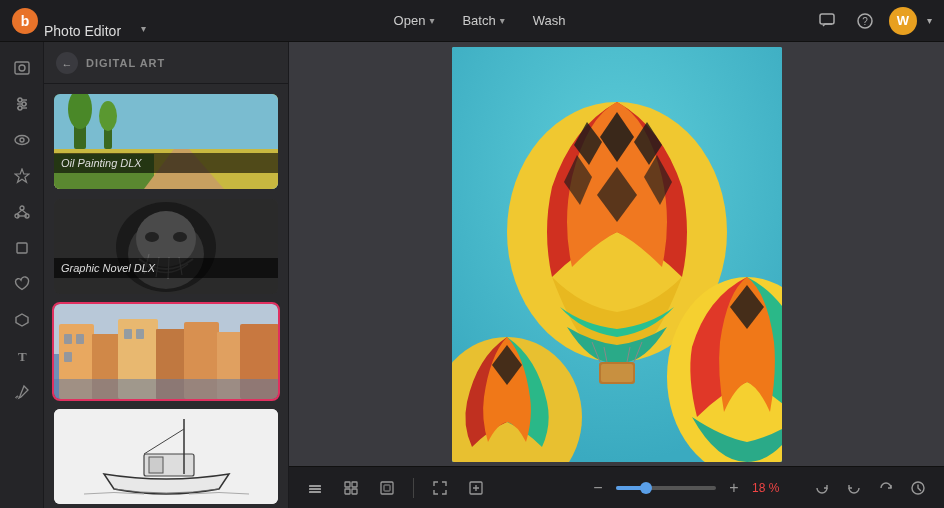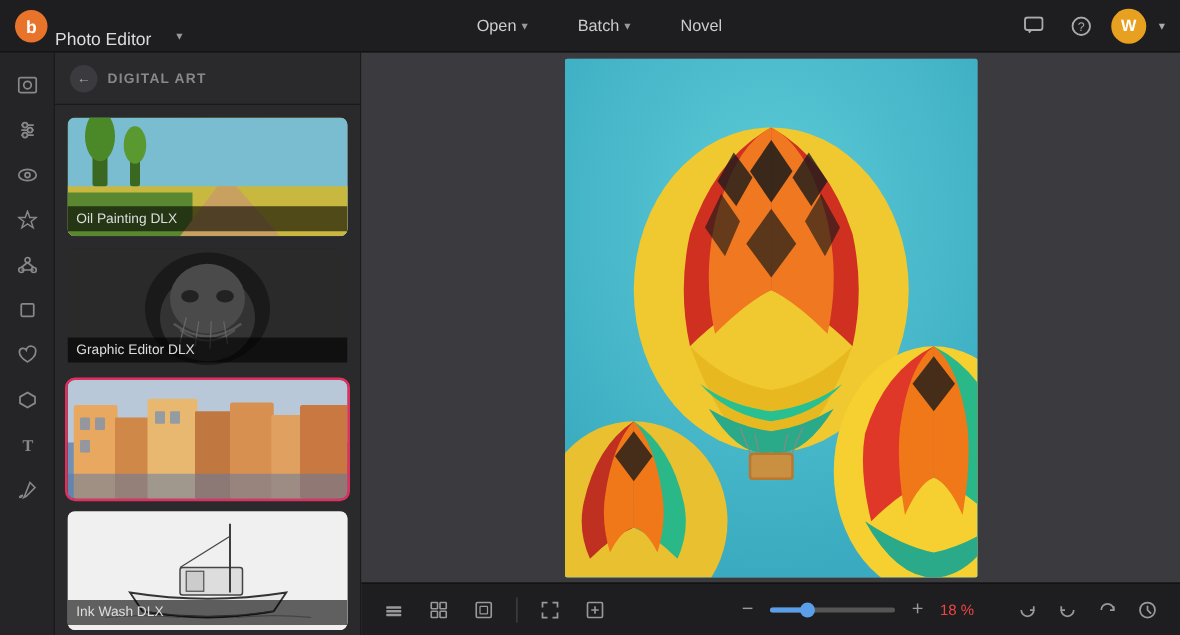--- a/index.html
+++ b/index.html
@@ -51,21 +51,21 @@
     }
     .chevron-down {
       font-size: 10px;
       color: #999;
     }
     .header-center {
       flex: 1;
       display: flex;
       align-items: center;
       justify-content: center;
-      gap: 24px;
+      gap: 12px;
     }
     .header-btn {
       background: none;
       border: none;
       color: #ccc;
       font-size: 13px;
       cursor: pointer;
       display: flex;
       align-items: center;
       gap: 4px;
@@ -195,27 +195,28 @@
       outline-offset: 0px;
     }
     .effect-thumb {
       width: 100%;
       height: 95px;
       display: block;
       border-radius: 4px;
     }
     .effect-label {
       position: absolute;
-      bottom: 4px;
+      bottom: 16px;
       left: 0;
       right: 0;
       background: rgba(0,0,0,0.6);
       color: #ddd;
       font-size: 11px;
       padding: 4px 7px;
+      font-style: italic;
     }
 
     
     .thumb-oil {
       background: linear-gradient(135deg, #4a7a2a 0%, #6aaa40 30%, #c8a820 60%, #e8d050 80%, #8bc0d0 100%);
       position: relative;
     }
 
     
     .thumb-graphic {
@@ -369,21 +370,21 @@
   <div class="header-center">
     <button class="header-btn">
       <span>Open</span>
       <span class="chevron-down">▾</span>
     </button>
     <button class="header-btn">
       <span>Batch</span>
       <span class="chevron-down">▾</span>
     </button>
     <button class="header-btn">
-      <span>Novel</span>
+      <span>Wash</span>
     </button>
   </div>
   <div class="header-right">
     <button class="header-icon-btn">
       <svg width="16" height="16" viewBox="0 0 16 16" fill="none">
         <rect x="1" y="1" width="14" height="10" rx="2" stroke="#aaa" stroke-width="1.5"></rect>
         <path d="M4 13l2-2h7" stroke="#aaa" stroke-width="1.5"></path>
       </svg>
     </button>
     <button class="header-icon-btn">
@@ -509,21 +510,21 @@
 
             <path d="M85 60 Q112 80 139 60" stroke="#555" stroke-width="2" fill="none"></path>
             <path d="M90 65 Q112 82 134 65" stroke="#555" stroke-width="1.5" fill="none"></path>
             <path d="M95 55 L90 75" stroke="#666" stroke-width="1"></path>
             <path d="M105 58 L102 78" stroke="#666" stroke-width="1"></path>
             <path d="M115 58 L114 80" stroke="#666" stroke-width="1"></path>
             <path d="M125 58 L128 76" stroke="#666" stroke-width="1"></path>
           </svg>
         </div>
         <div class="effect-label">
-          <span>Graphic Editor DLX</span>
+          <span>Graphic Novel DLX</span>
         </div>
       </div>
 
       <div class="effect-item selected">
         <div class="effect-thumb thumb-impressionist">
           <svg width="225" height="95" viewBox="0 0 225 95">
 
             <rect width="225" height="95" fill="#7090b8"></rect>
 
             <rect width="225" height="50" fill="#b8c8d8"></rect>
@@ -559,23 +560,20 @@
 
             <line x1="130" y1="65" x2="130" y2="10" stroke="#333" stroke-width="1.5"></line>
 
             <line x1="130" y1="20" x2="90" y2="45" stroke="#444" stroke-width="1"></line>
 
             <path d="M60 80 Q112 88 165 80" stroke="#666" stroke-width="0.8" fill="none"></path>
 
             <path d="M30 85 Q60 82 90 85" stroke="#aaa" stroke-width="1" fill="none"></path>
             <path d="M135 85 Q165 82 195 85" stroke="#aaa" stroke-width="1" fill="none"></path>
           </svg>
-        </div>
-        <div class="effect-label">
-          <span>Ink Wash DLX</span>
         </div>
       </div>
 
     </div>
   </div>
 
   <div class="canvas-area">
     <div class="canvas-viewport">
       <div class="canvas-image">
         

